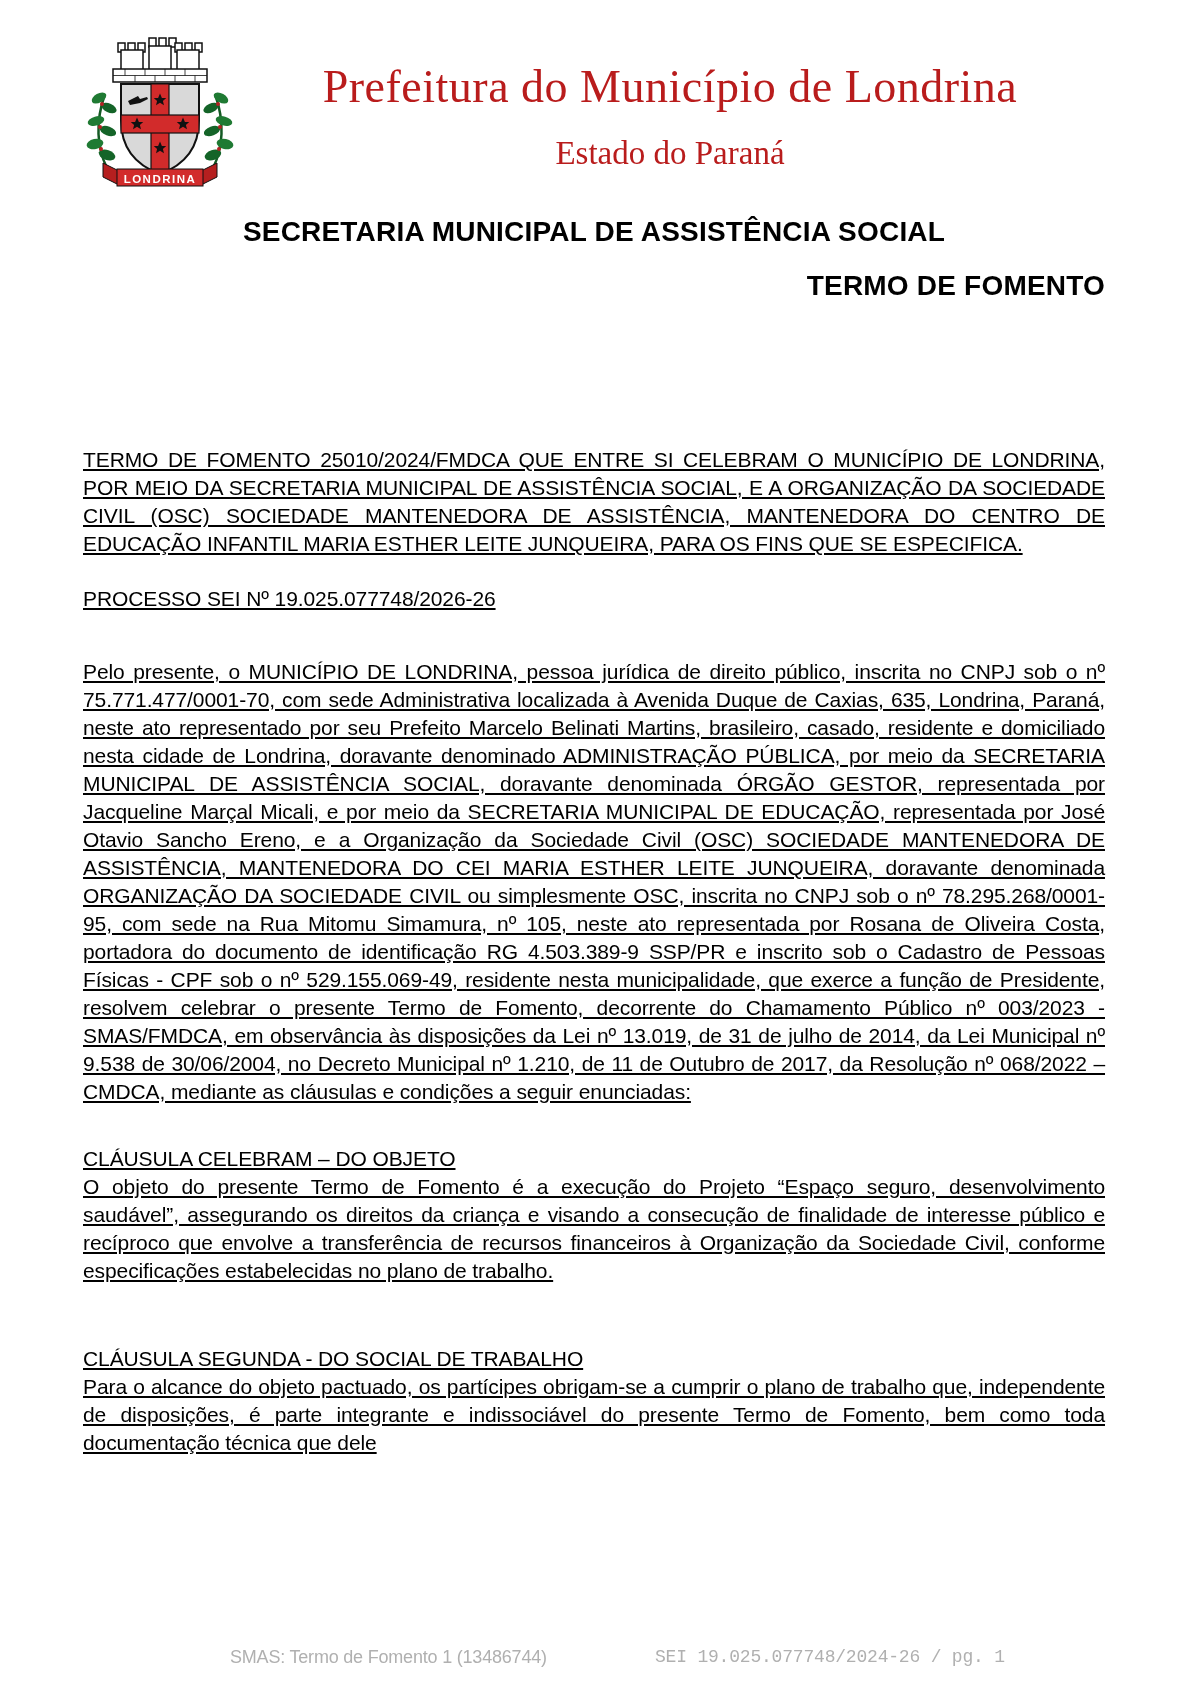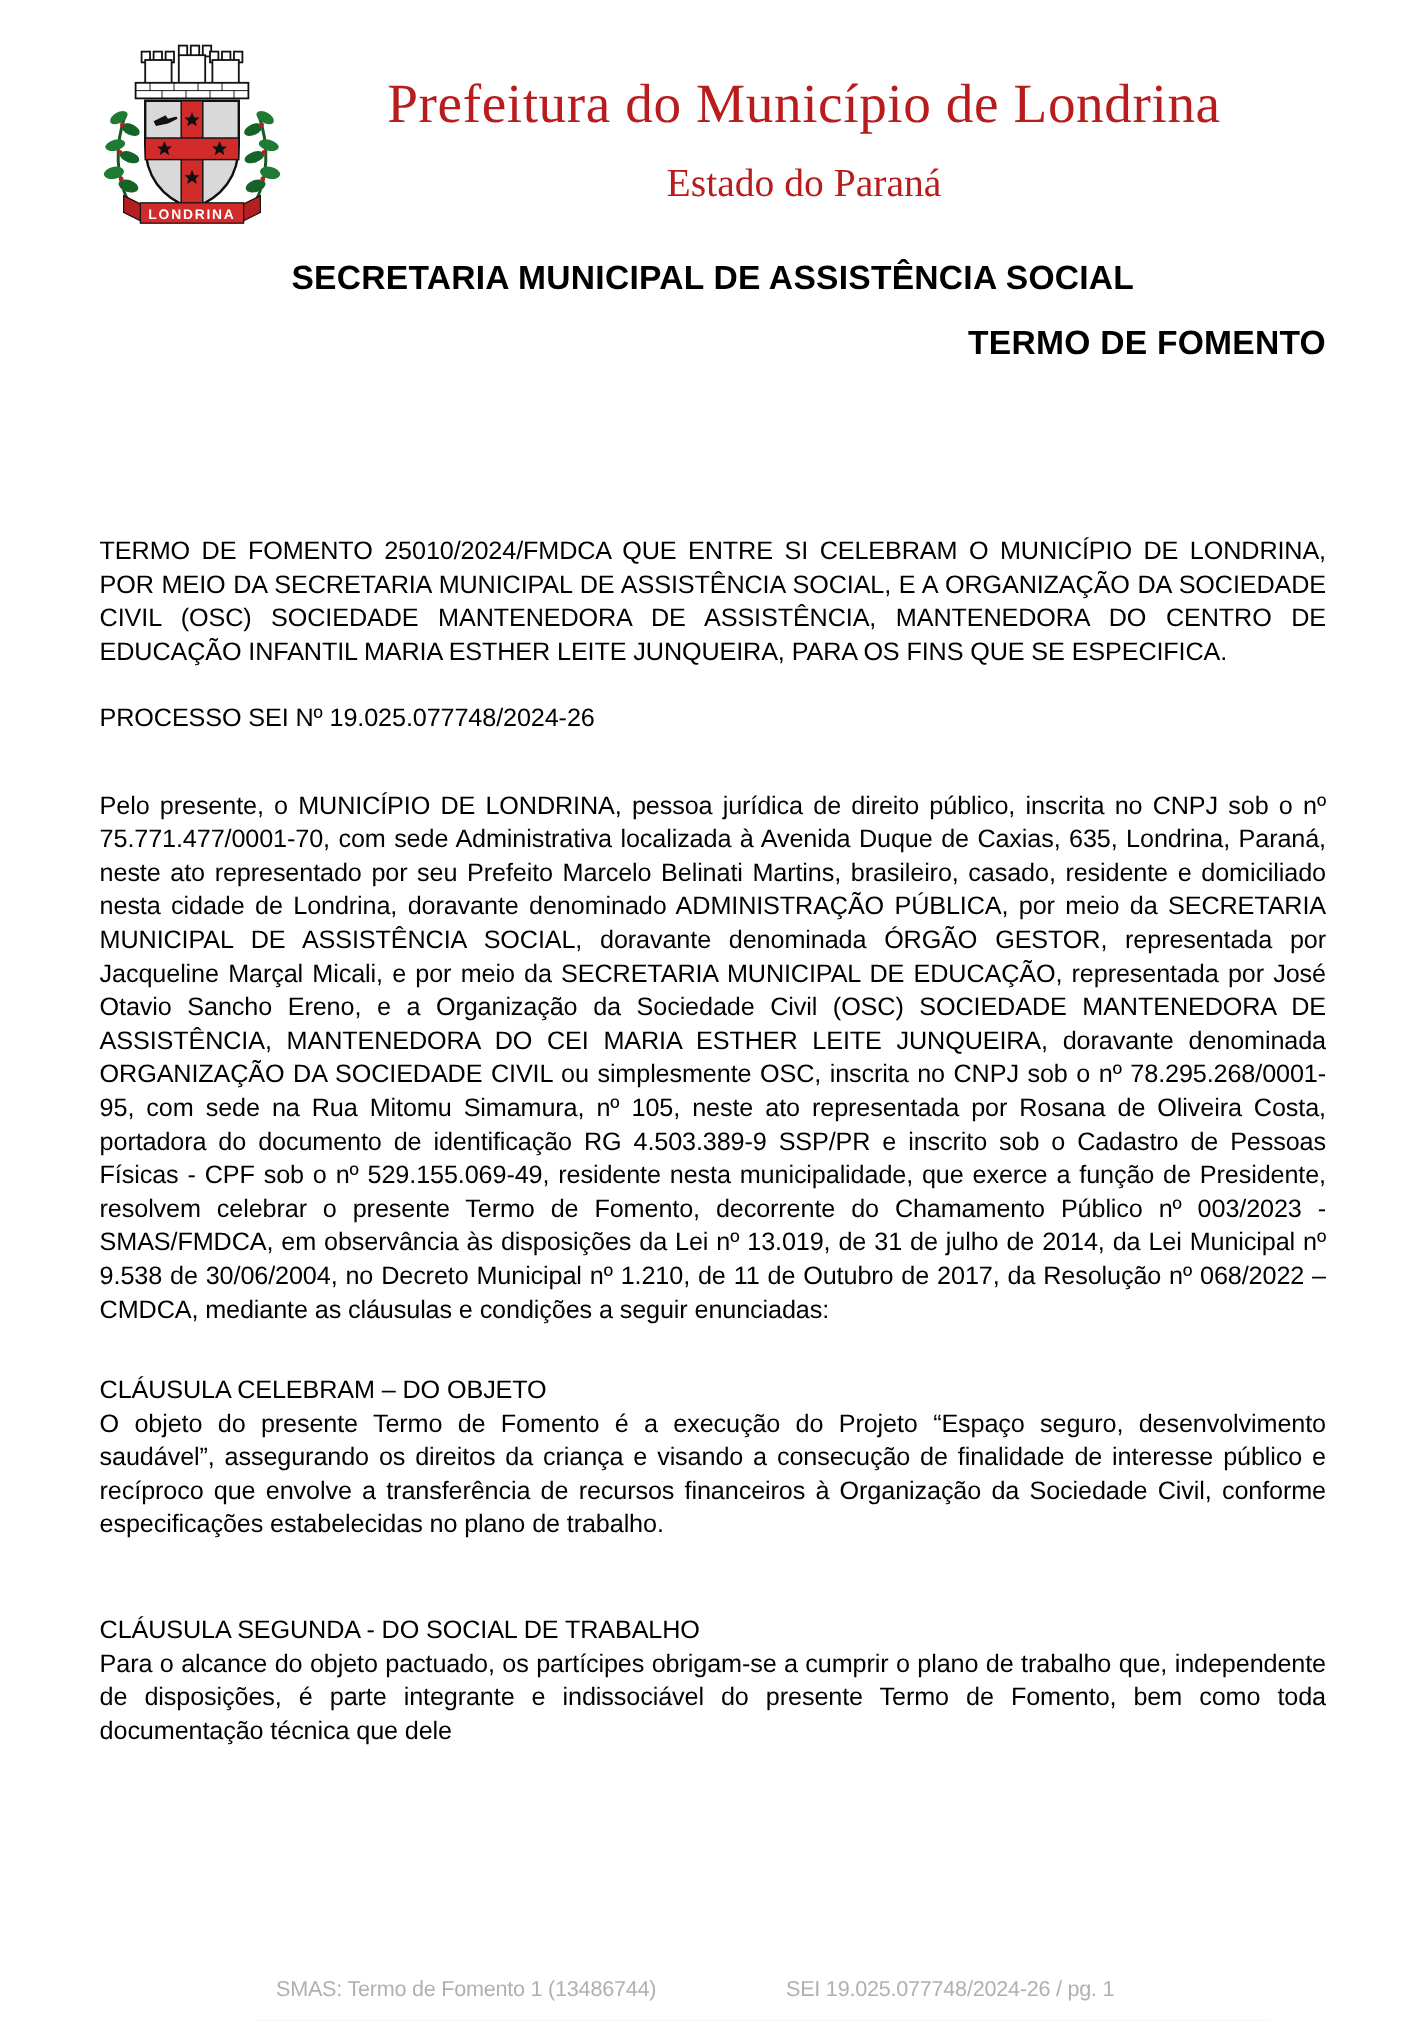--- a/index.html
+++ b/index.html
@@ -33,40 +33,40 @@
     font-size:28px; font-weight:bold; letter-spacing:0.2px;
     line-height:1;
   }
   .title-doc {
     margin-top:26px;
     text-align:right;
     font-size:28px; font-weight:bold; letter-spacing:0.2px;
     line-height:1;
   }
   
-  .body-text p { margin:0; }
+  .body-text p { margin:0;text-decoration:underline; }
   .body-text {
     font-size:21px; line-height:28px;
     letter-spacing:-0.1px;
   }
   .just { text-align:justify; text-justify:inter-word; }
   .preamble   { margin-top:146px !important; }
   .processo   { margin-top:27px  !important; }
   .parties    { margin-top:45px  !important; }
   .clause1-t  { margin-top:39px  !important; }
   .clause2-t  { margin-top:60px  !important; }
   
   .footer {
     position:absolute; left:0; top:1646px; width:1190px;
     font-size:18px; line-height:22px;
     color:#b0b0b0;
     letter-spacing:-0.2px;
   }
   .footer .f-left  { position:absolute; left:230px; white-space:nowrap; }
-  .footer .f-right { position:absolute; left:655px; white-space:nowrap; }
+  .footer .f-right { position:absolute; left:655px; white-space:nowrap;font-family:Liberation Mono, monospace; }
 </style>
 </head>
 <body>
 
 <div class="page">
 
   <div class="crest">
     <svg viewBox="0 0 150 155" width="150" height="155">
       <defs>
         <path id="star" d="M0,-6.5 L1.9,-2 L6.2,-2 L2.9,1 L4,5.3 L0,2.7 L-4,5.3 L-2.9,1 L-6.2,-2 L-1.9,-2 Z"></path>
@@ -145,21 +145,21 @@
   </div>
 
   <div class="doc-col">
 
     <div class="title-dept">SECRETARIA MUNICIPAL DE ASSISTÊNCIA SOCIAL</div>
     <div class="title-doc">TERMO DE FOMENTO</div>
 
     <div class="body-text">
       <p class="just preamble">TERMO DE FOMENTO 25010/2024/FMDCA QUE ENTRE SI CELEBRAM O MUNICÍPIO DE LONDRINA, POR MEIO DA SECRETARIA MUNICIPAL DE ASSISTÊNCIA SOCIAL, E A ORGANIZAÇÃO DA SOCIEDADE CIVIL (OSC) SOCIEDADE MANTENEDORA DE ASSISTÊNCIA, MANTENEDORA DO CENTRO DE EDUCAÇÃO INFANTIL MARIA ESTHER LEITE JUNQUEIRA, PARA OS FINS QUE SE ESPECIFICA.</p>
 
-      <p class="processo">PROCESSO SEI Nº 19.025.077748/2024-26</p>
+      <p class="processo">PROCESSO SEI Nº 19.025.077748/2026-26</p>
 
       <p class="just parties">Pelo presente, o MUNICÍPIO DE LONDRINA, pessoa jurídica de direito público, inscrita no CNPJ sob o nº 75.771.477/0001-70, com sede Administrativa localizada à Avenida Duque de Caxias, 635, Londrina, Paraná, neste ato representado por seu Prefeito Marcelo Belinati Martins, brasileiro, casado, residente e domiciliado nesta cidade de Londrina, doravante denominado ADMINISTRAÇÃO PÚBLICA, por meio da SECRETARIA MUNICIPAL DE ASSISTÊNCIA SOCIAL, doravante denominada ÓRGÃO GESTOR, representada por Jacqueline Marçal Micali, e por meio da SECRETARIA MUNICIPAL DE EDUCAÇÃO, representada por José Otavio Sancho Ereno, e a Organização da Sociedade Civil (OSC) SOCIEDADE MANTENEDORA DE ASSISTÊNCIA, MANTENEDORA DO CEI MARIA ESTHER LEITE JUNQUEIRA, doravante denominada ORGANIZAÇÃO DA SOCIEDADE CIVIL ou simplesmente OSC, inscrita no CNPJ sob o nº 78.295.268/0001-95, com sede na Rua Mitomu Simamura, nº 105, neste ato representada por Rosana de Oliveira  Costa, portadora do documento de identificação RG 4.503.389-9 SSP/PR e inscrito sob o Cadastro de Pessoas Físicas - CPF sob o nº 529.155.069-49, residente nesta municipalidade, que exerce a função de Presidente, resolvem celebrar o presente Termo de Fomento, decorrente do Chamamento Público nº 003/2023 - SMAS/FMDCA, em observância às disposições da Lei nº 13.019, de 31 de julho de 2014, da Lei Municipal nº 9.538 de 30/06/2004, no Decreto Municipal nº 1.210, de 11 de Outubro de 2017, da Resolução nº 068/2022 – CMDCA, mediante as cláusulas e condições a seguir enunciadas:</p>
 
       <p class="clause1-t">CLÁUSULA CELEBRAM – DO OBJETO</p>
       <p class="just">O objeto do presente Termo de Fomento é a execução do Projeto “Espaço seguro, desenvolvimento saudável”, assegurando os direitos da criança e visando a consecução de finalidade de interesse público e recíproco que envolve a transferência de recursos financeiros à Organização da Sociedade Civil, conforme especificações estabelecidas no plano de trabalho.</p>
 
       <p class="clause2-t">CLÁUSULA SEGUNDA - DO SOCIAL DE TRABALHO</p>
       <p class="just">Para o alcance do objeto pactuado, os partícipes obrigam-se a cumprir o plano de trabalho que, independente de disposições, é parte integrante e indissociável do presente Termo de Fomento, bem como toda documentação técnica que dele</p>
     </div>
   </div>

